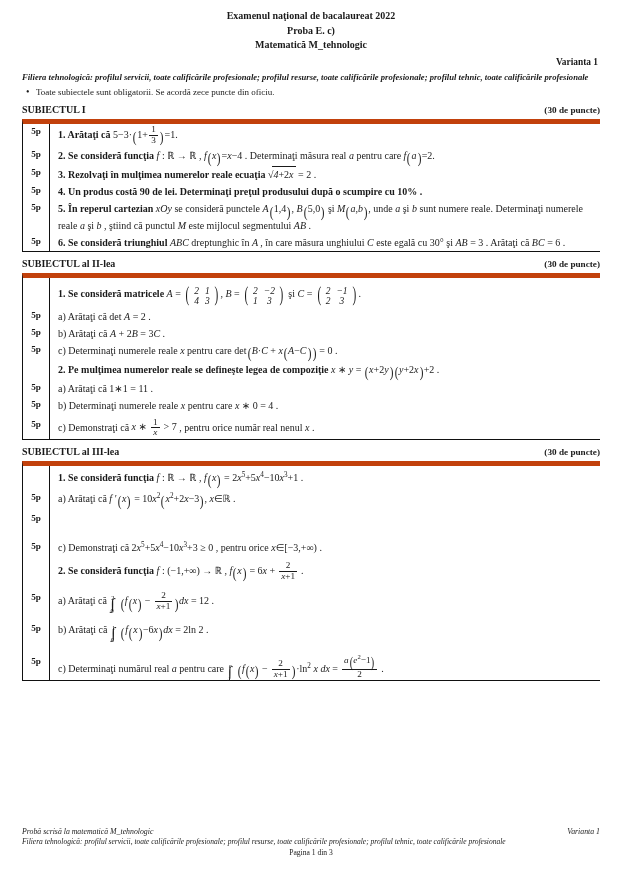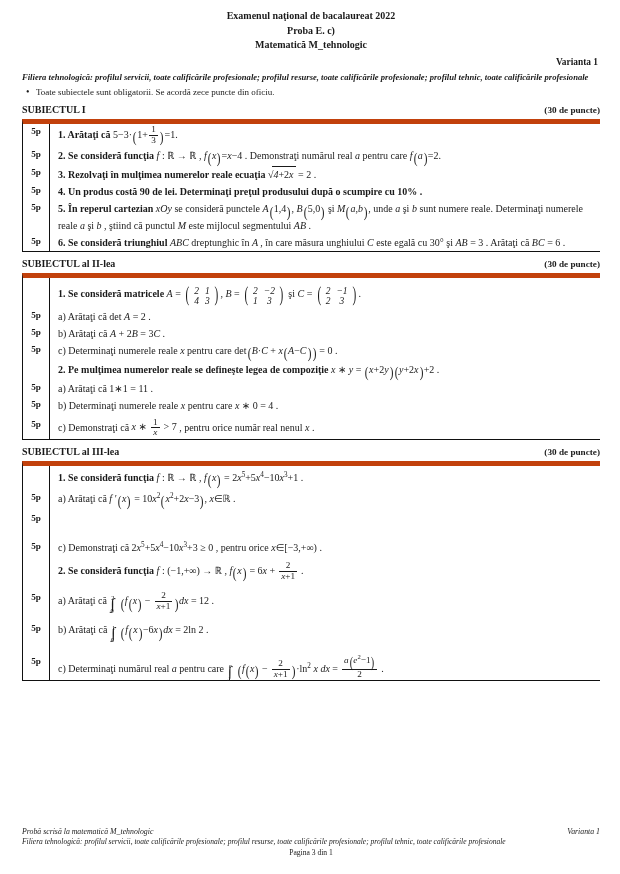--- a/index.html
+++ b/index.html
@@ -242,21 +242,21 @@
           <span class="bold">1. Arătaţi că</span>
           <span class="nb"> 5−3·<span class="paren-big">(</span>1+<span class="frac"><span class="num">1</span><span class="den">3</span></span><span class="paren-big">)</span>=1.</span>
         </div>
       </div>
       <div class="row">
         <div class="pts-col">5p</div>
         <div class="divider"></div>
         <div class="body-col">
           <span class="bold">2. Se consideră funcţia</span>
           <span class="nb"> <span class="mi">f</span> : ℝ → ℝ , <span class="mi">f</span><span class="paren-big">(</span><span class="mi">x</span><span class="paren-big">)</span>=<span class="mi">x</span>−4</span>
-          <span>. Demonstraţi numărul real</span>
+          <span>. Determinaţi măsura real</span>
           <span class="mi">a</span>
           <span>pentru care</span>
           <span class="nb"><span class="mi">f</span><span class="paren-big">(</span><span class="mi">a</span><span class="paren-big">)</span>=2.</span>
         </div>
       </div>
       <div class="row">
         <div class="pts-col">5p</div>
         <div class="divider"></div>
         <div class="body-col">
           <span class="bold">3. Rezolvaţi în mulţimea numerelor reale ecuaţia</span>
@@ -467,15 +467,15 @@
     </div>
 
   </div>
 
   <div class="footer">
     <div class="f-row">
       <span>Probă scrisă la matematică M_tehnologic</span>
       <span>Varianta 1</span>
     </div>
     <div class="f-note">Filiera tehnologică: profilul servicii, toate calificările profesionale; profilul resurse, toate calificările profesionale; profilul tehnic, toate calificările profesionale</div>
-    <div class="f-page">Pagina 3 din 1</div>
+    <div class="f-page">Pagina 1 din 3</div>
   </div>
 </div>
 
 </body></html>

